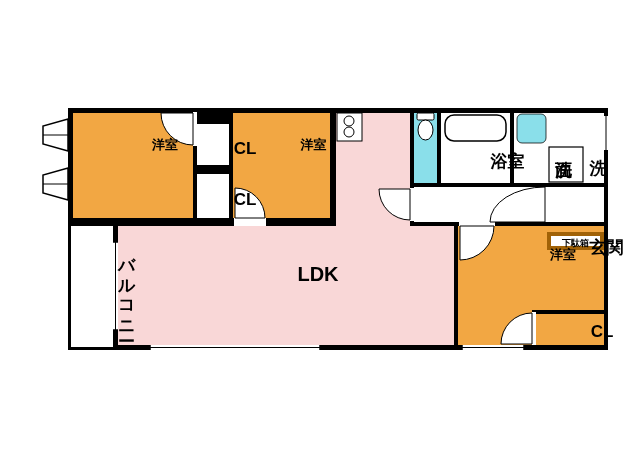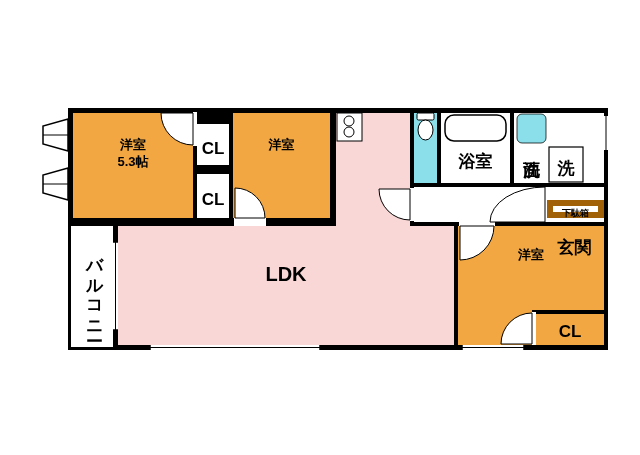--- a/index.html
+++ b/index.html
@@ -11,32 +11,32 @@
   }
   .wall-base { position:absolute; left:68px; top:108px; width:540px; height:242px; background:#000; }
   .room { position:absolute; }
   .orange { background:#F2A743; }
   .pink   { background:#F9D7D7; }
   .cyan   { background:#8ADFEA; }
   .white  { background:#ffffff; }
   .overlay { position:absolute; left:0; top:0; width:640px; height:455px; pointer-events:none; }
   .label {
     position:absolute; text-align:center; font-weight:bold;
-    font-size:13px; line-height:1.3; white-space:nowrap;
+    font-size:13px; line-height:1.3; white-space:nowrap;padding-left:32px;
   }
   .label span { display:block; }
   .fs11 { font-size:17px; }
   .fs12 { font-size:17px; }
   .fs14 { font-size:20px; }
   .vtext {
     writing-mode:vertical-rl; text-orientation:upright; letter-spacing:2px;
   }
   .shoebox {
-    position:absolute; left:547px; top:200px; width:57px; height:18px;
-    background:#fff; border:6px solid #a16207; box-sizing:border-box;
+    position:absolute; left:547px; top:232px; width:57px; height:18px;
+    background:#fff; border:4px solid #a16207; box-sizing:border-box;
     font-size:9px; font-weight:bold; text-align:center; line-height:14px;
   }
 </style>
 </head>
 <body>
 
 <div class="plan">
 
   <div class="wall-base"></div>
 
@@ -115,21 +115,20 @@
 
     <rect x="549" y="147" width="34" height="35" fill="#fff" stroke="#000" stroke-width="1.2"></rect>
   </svg>
 
   <div class="shoebox">
     <span>下駄箱</span>
   </div>
 
   <div class="label" style="left:73px;top:137px;width:120px;">
     <span>洋室</span>
-    <span>5.3帖</span>
   </div>
 
   <div class="label fs11" style="left:197px;top:138px;width:32px;">
     <span>CL</span>
   </div>
 
   <div class="label fs11" style="left:197px;top:189px;width:32px;">
     <span>CL</span>
   </div>
 

